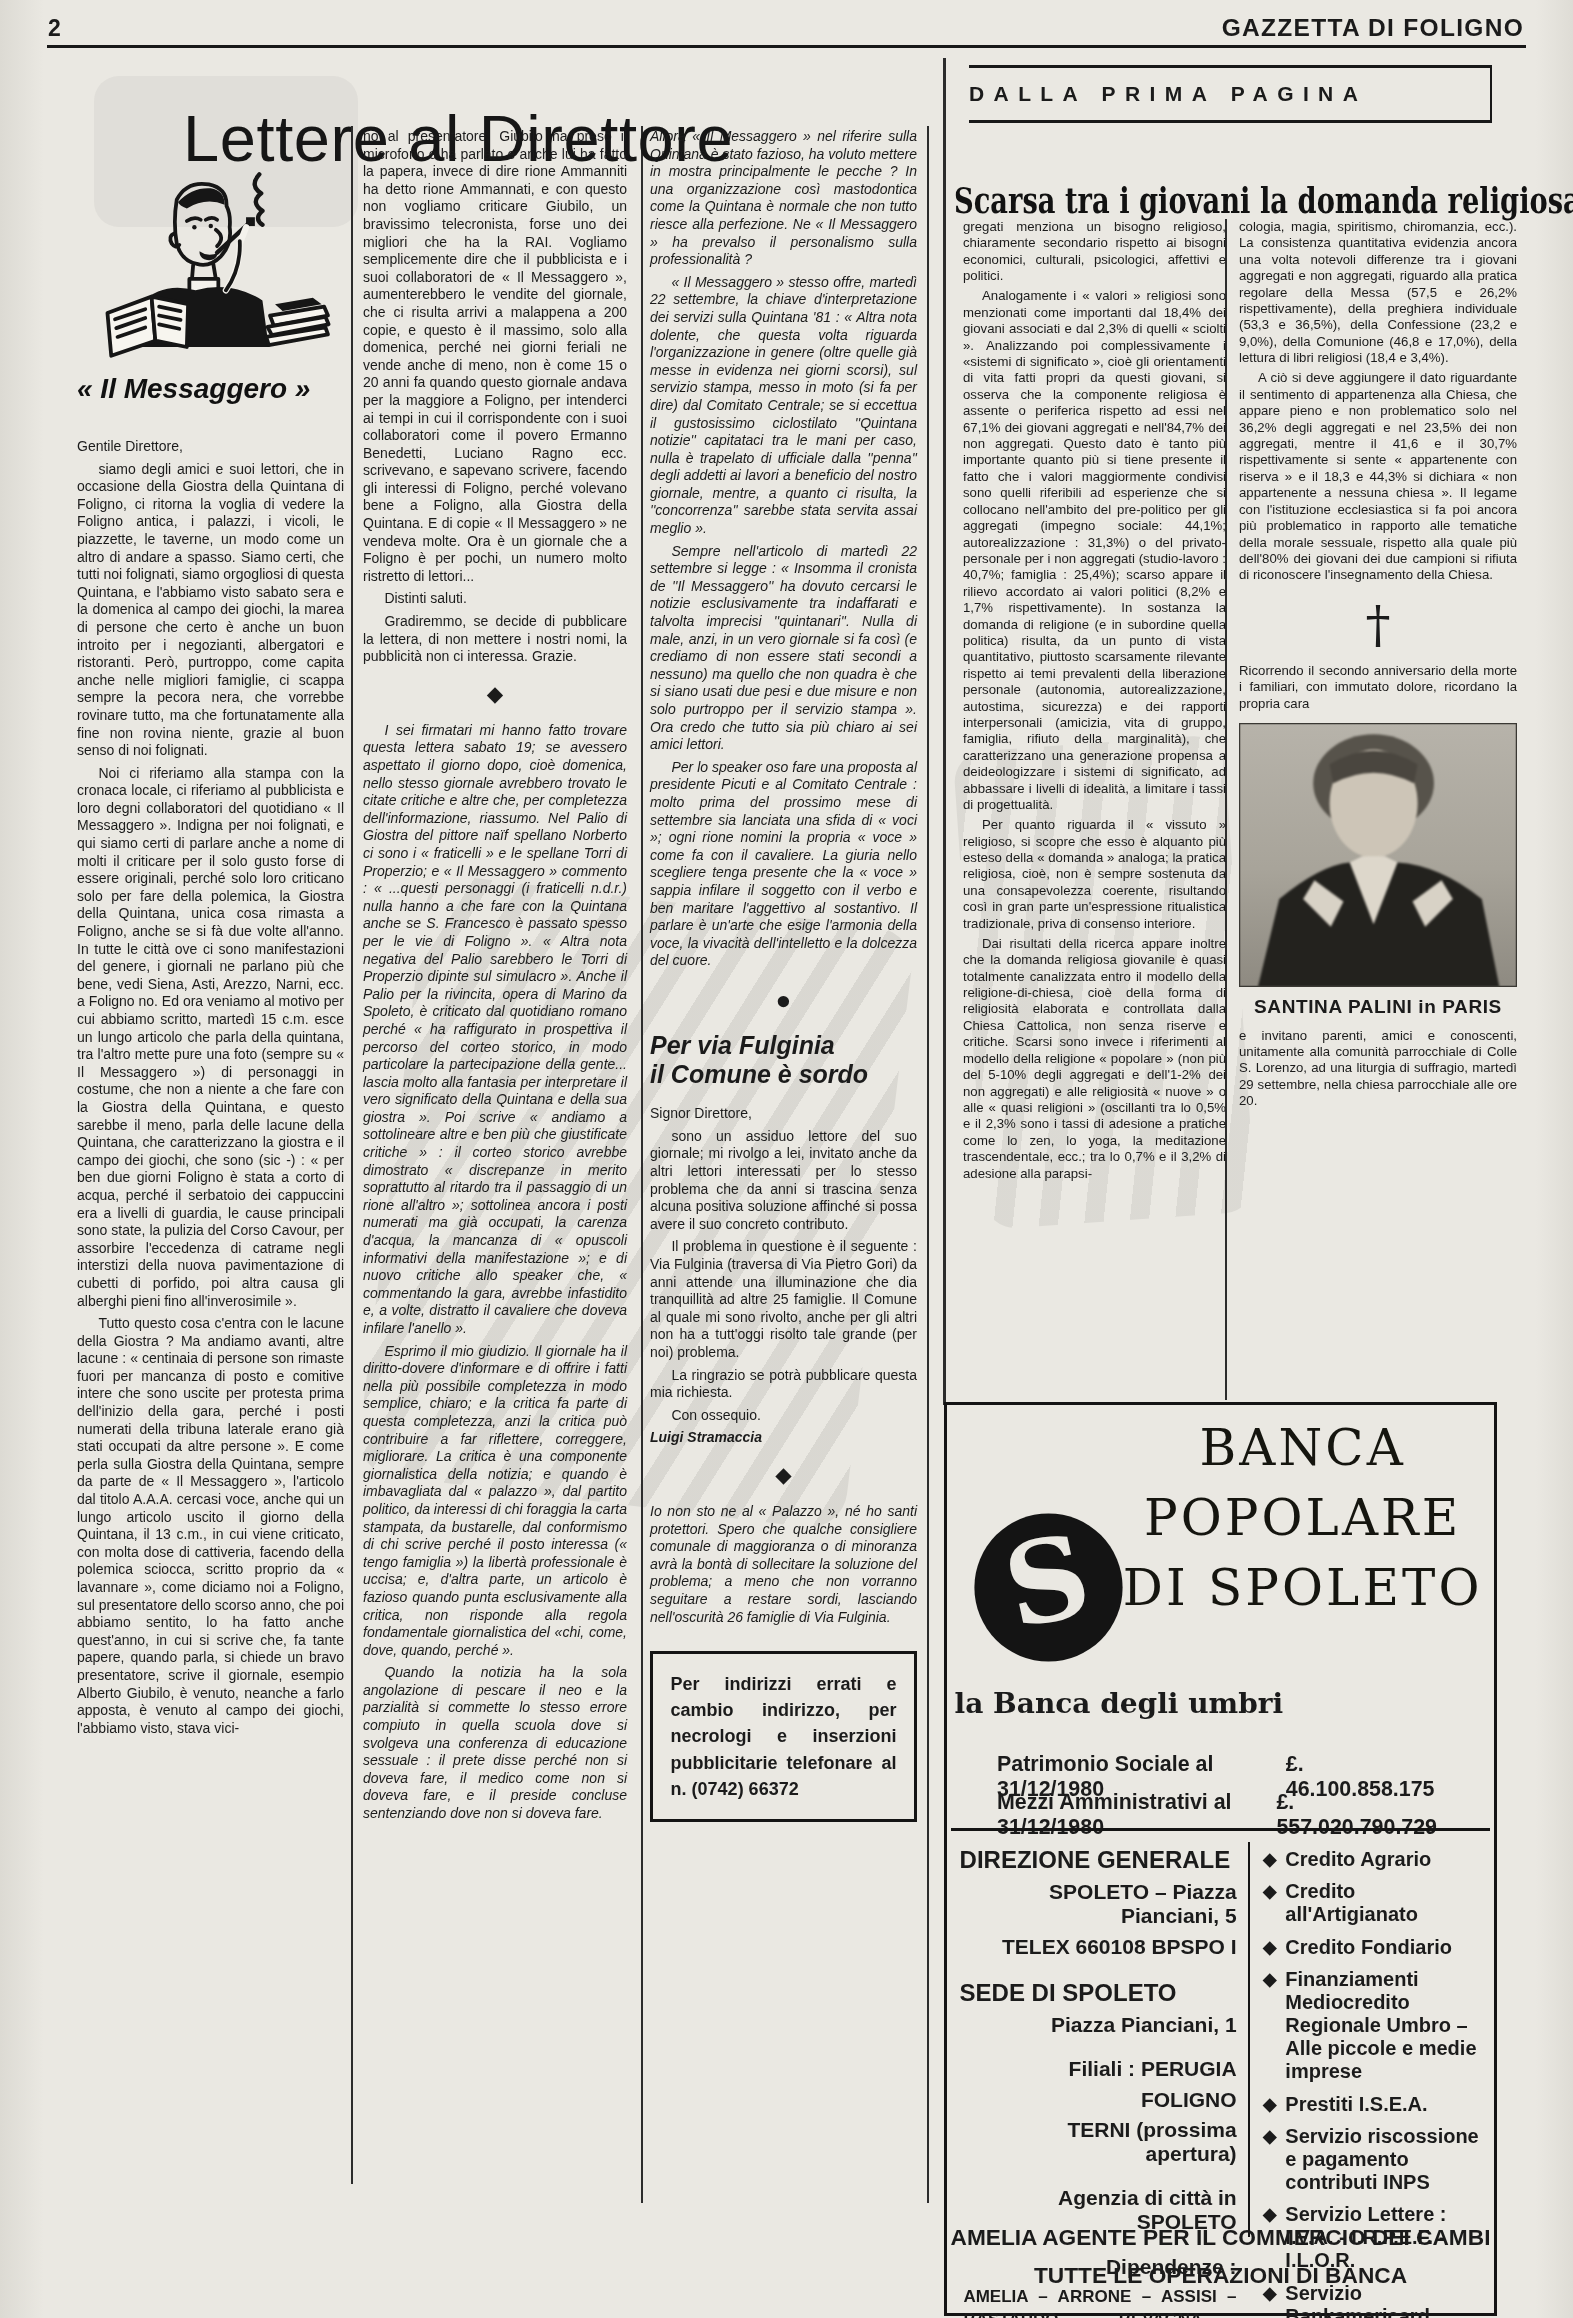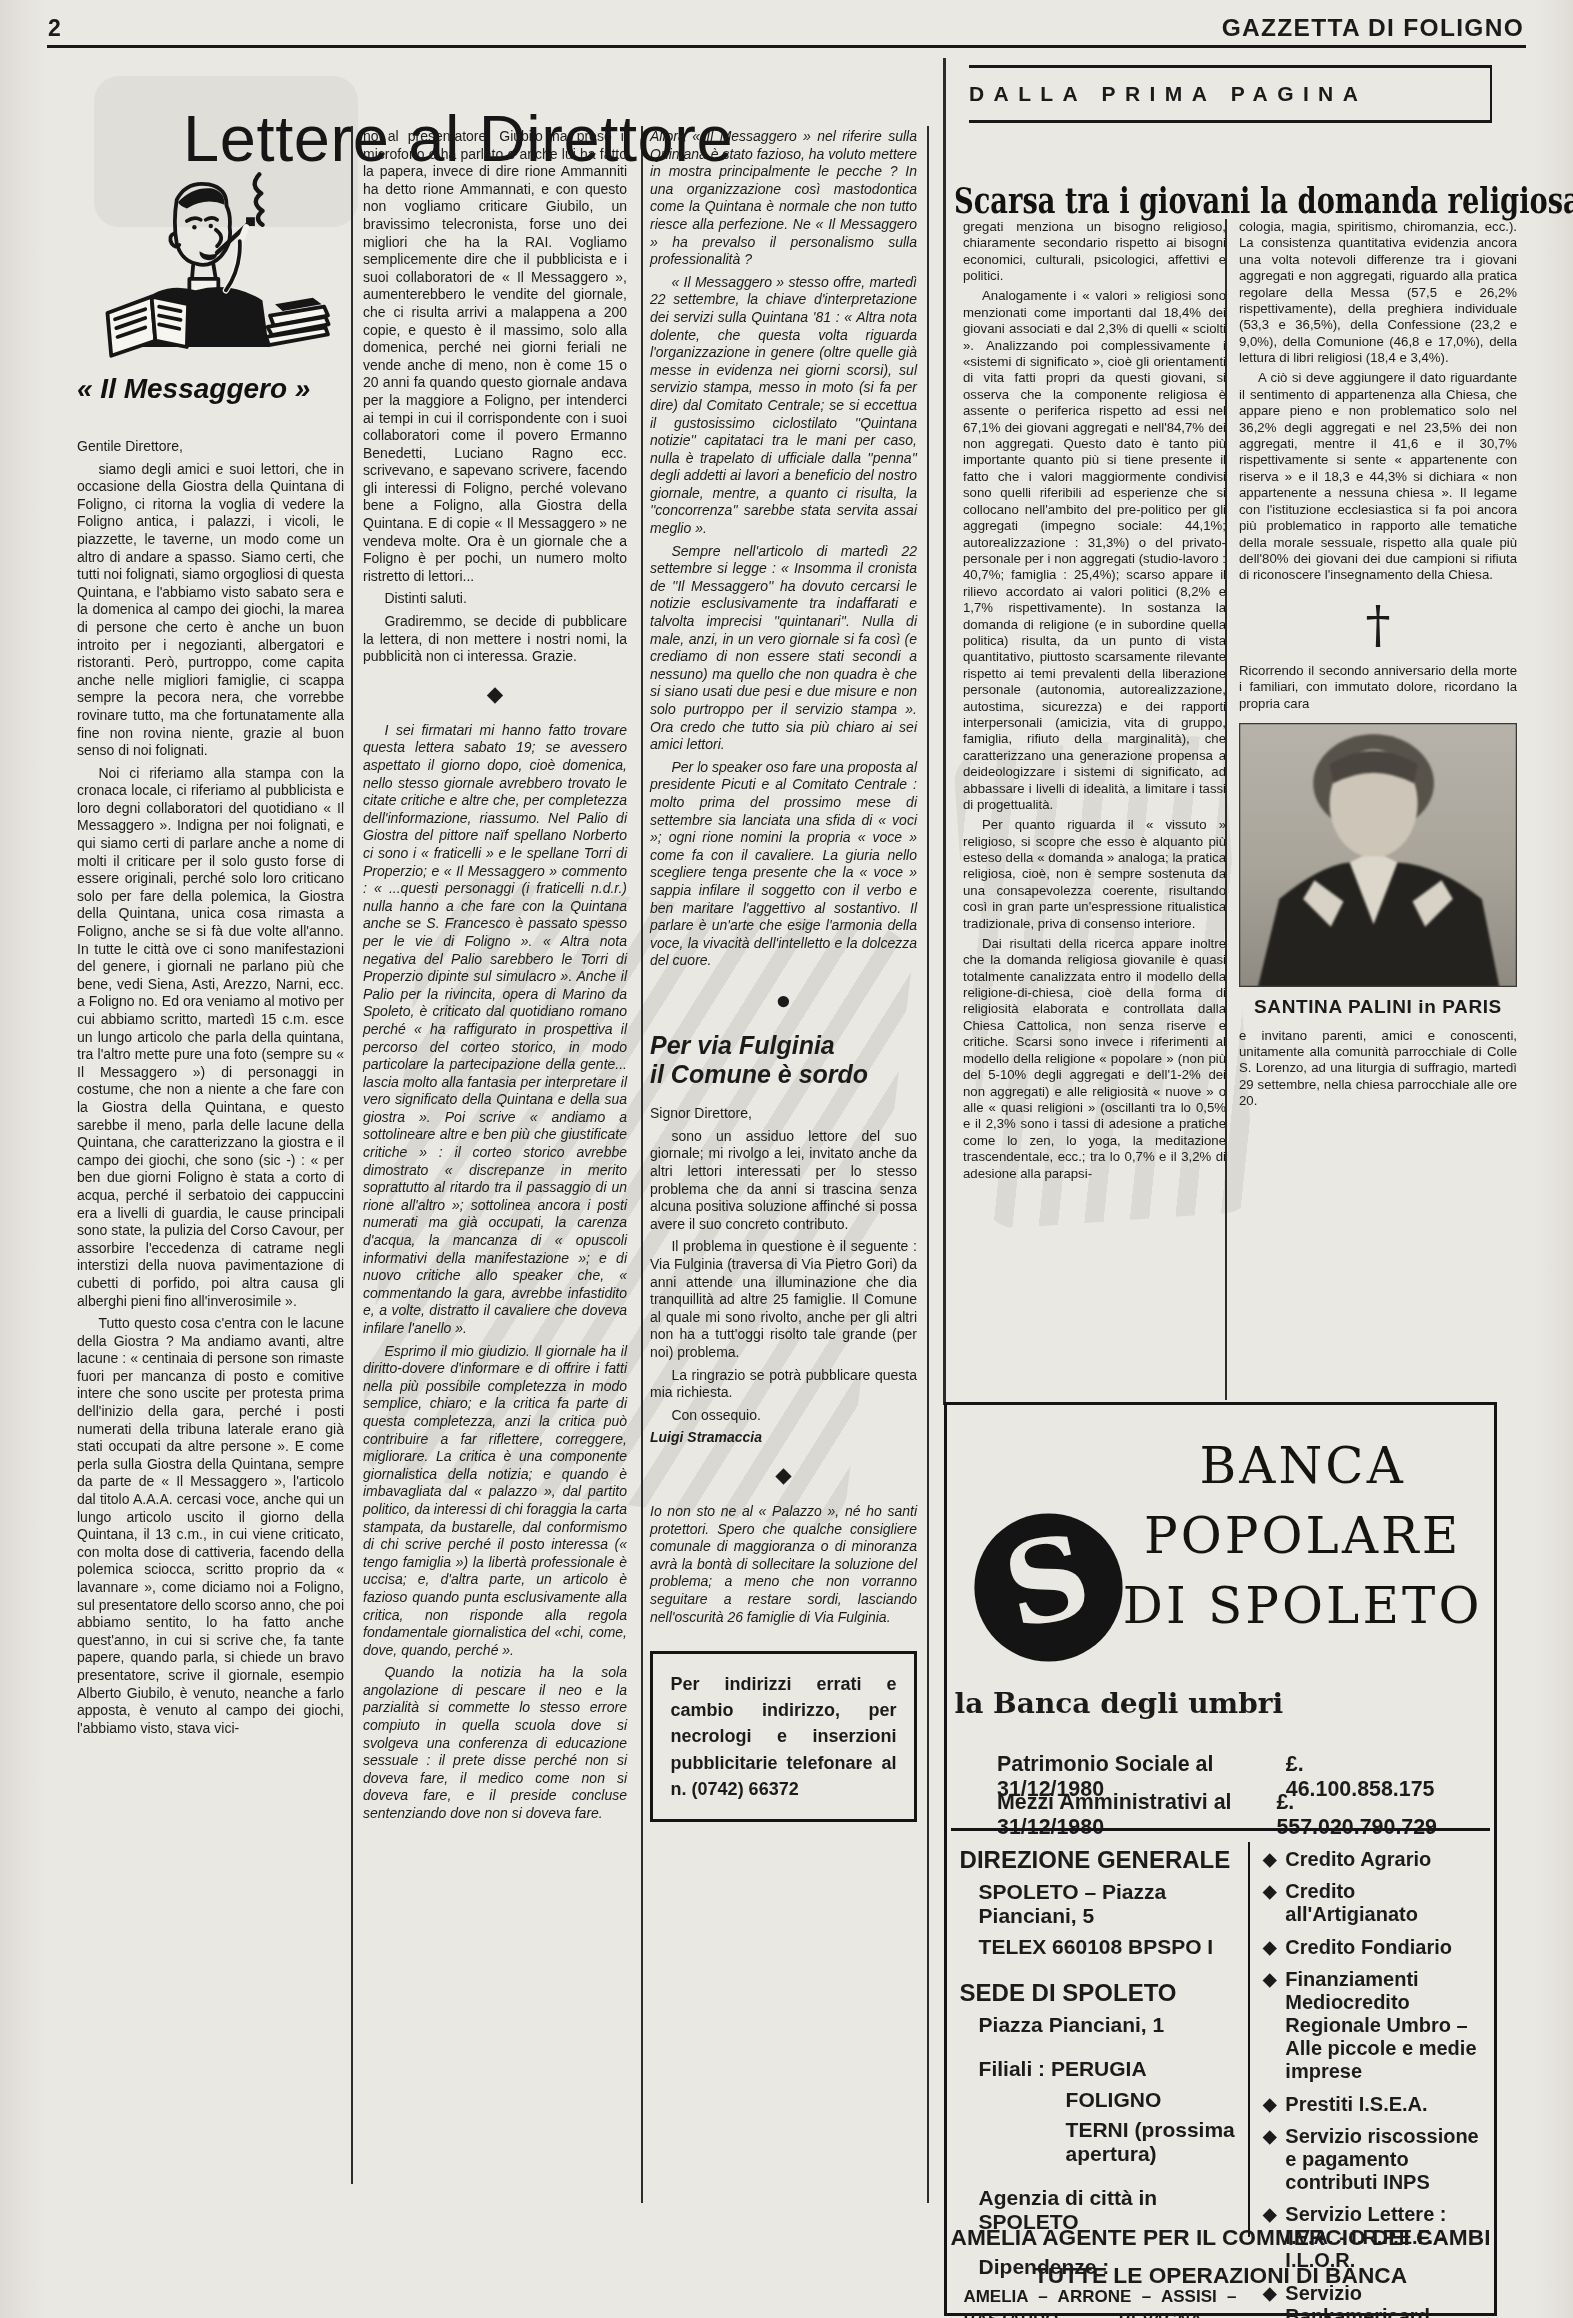--- a/index.html
+++ b/index.html
@@ -44,31 +44,31 @@
                  font-size:35px;white-space:nowrap;transform:scaleX(.78);transform-origin:left center;color:#121212;}
   .rcol{z-index:1;}
   .rcol p{margin:0 0 3.8px;text-align:justify;text-indent:19px;font-size:13.2px;line-height:16.4px;}
   .r1{left:963px;top:219px;width:263px;}
   .r2{left:1239px;top:219px;width:278px;}
   .cross{text-align:center;font-size:50px;line-height:50px;margin:16.4px 0 12.6px;font-family:"DejaVu Serif",serif;}
   .photo{width:278px;height:264px;margin:7.6px 0 6.3px;}
   .obit-caption{text-align:center;font-weight:700;font-size:19px;letter-spacing:0.6px;margin:0 0 10px;}
   
   .ad{left:944px;top:1402px;width:553px;height:914px;border:3.8px solid #141414;background:#eae8e2;z-index:3;box-sizing:border-box;}
-  .ad .brand{position:absolute;right:8.8px;top:26px;width:365px;text-align:center;font-family:"DejaVu Serif",serif;
+  .ad .brand{position:absolute;right:8.8px;top:8px;width:365px;text-align:center;font-family:"DejaVu Serif",serif;
              font-size:50px;line-height:70px;letter-spacing:3.1px;color:#15150f;}
   .ad .logo{position:absolute;left:22.7px;top:104px;width:157px;height:157px;}
   .ad .tagline{position:absolute;left:7.6px;top:282px;font-family:"DejaVu Serif",serif;font-weight:700;font-size:28px;}
   .figrow{position:absolute;left:50px;right:57px;display:flex;justify-content:space-between;font-weight:700;font-size:21.4px;}
   .figrow.f1{top:347px;}
   .figrow.f2{top:385px;}
   .ad-rule{position:absolute;left:3.8px;right:3.8px;top:423px;height:3.1px;background:#141414;}
   .adleft{position:absolute;left:12.6px;top:441px;width:277px;}
   .adl-h{font-weight:700;font-size:24px;margin:0 0 6.3px;}
-  .adl-s{font-weight:700;font-size:21px;margin:0 0 6.3px 19px;}
+  .adl-s{font-weight:700;font-size:21px;margin:0 0 6.3px 19px;text-align:right;}
   .adl-gap{height:14px;}
   .adl-ind{margin-left:106px;}
   .dipen{font-weight:700;font-size:17px;line-height:23px;text-align:justify;margin:3.8px 0 0 3.8px;}
   .addiv{position:absolute;left:301px;top:437px;width:1.9px;height:395px;background:#141414;}
   .adright{position:absolute;left:316px;top:443px;width:228px;}
   .svc{display:flex;gap:8.8px;margin-bottom:9.4px;font-weight:700;font-size:20px;line-height:23px;}
   .svc .dia{flex:0 0 auto;font-size:17.6px;line-height:23px;}
   .adfooter{position:absolute;left:0;right:0;bottom:19px;text-align:center;font-weight:700;font-size:22.7px;line-height:38px;}
   
   .art{z-index:0;pointer-events:none;}

